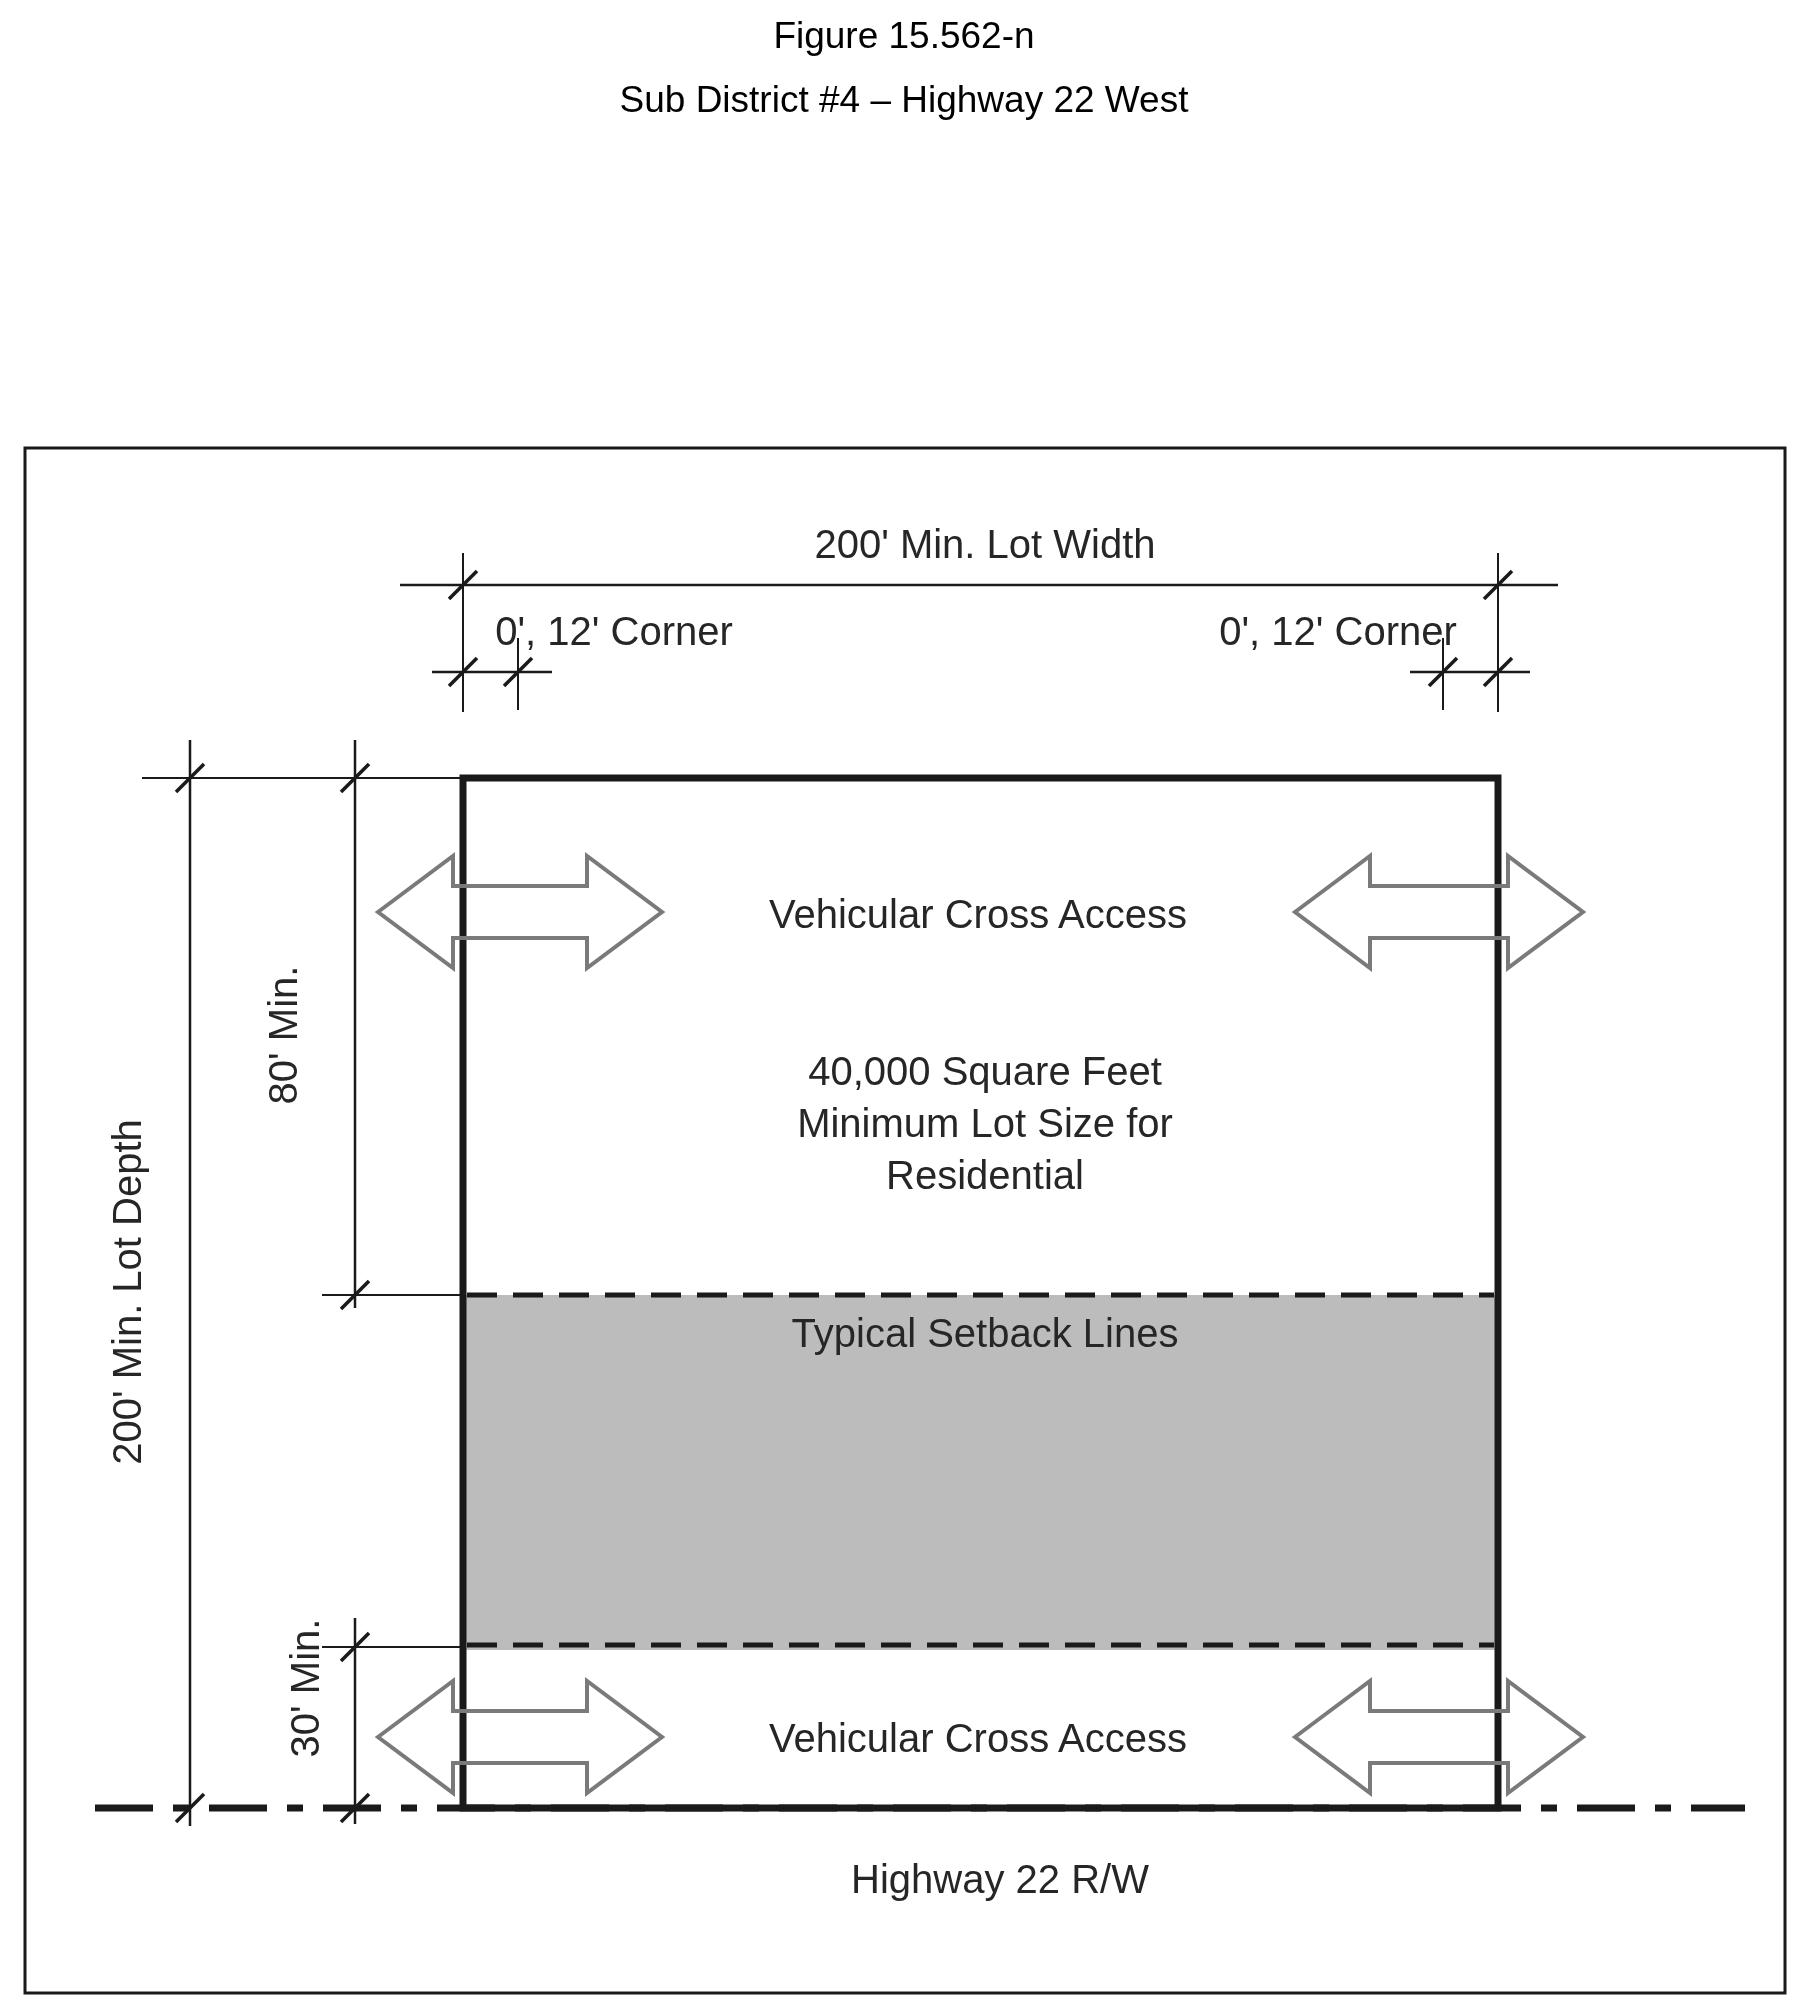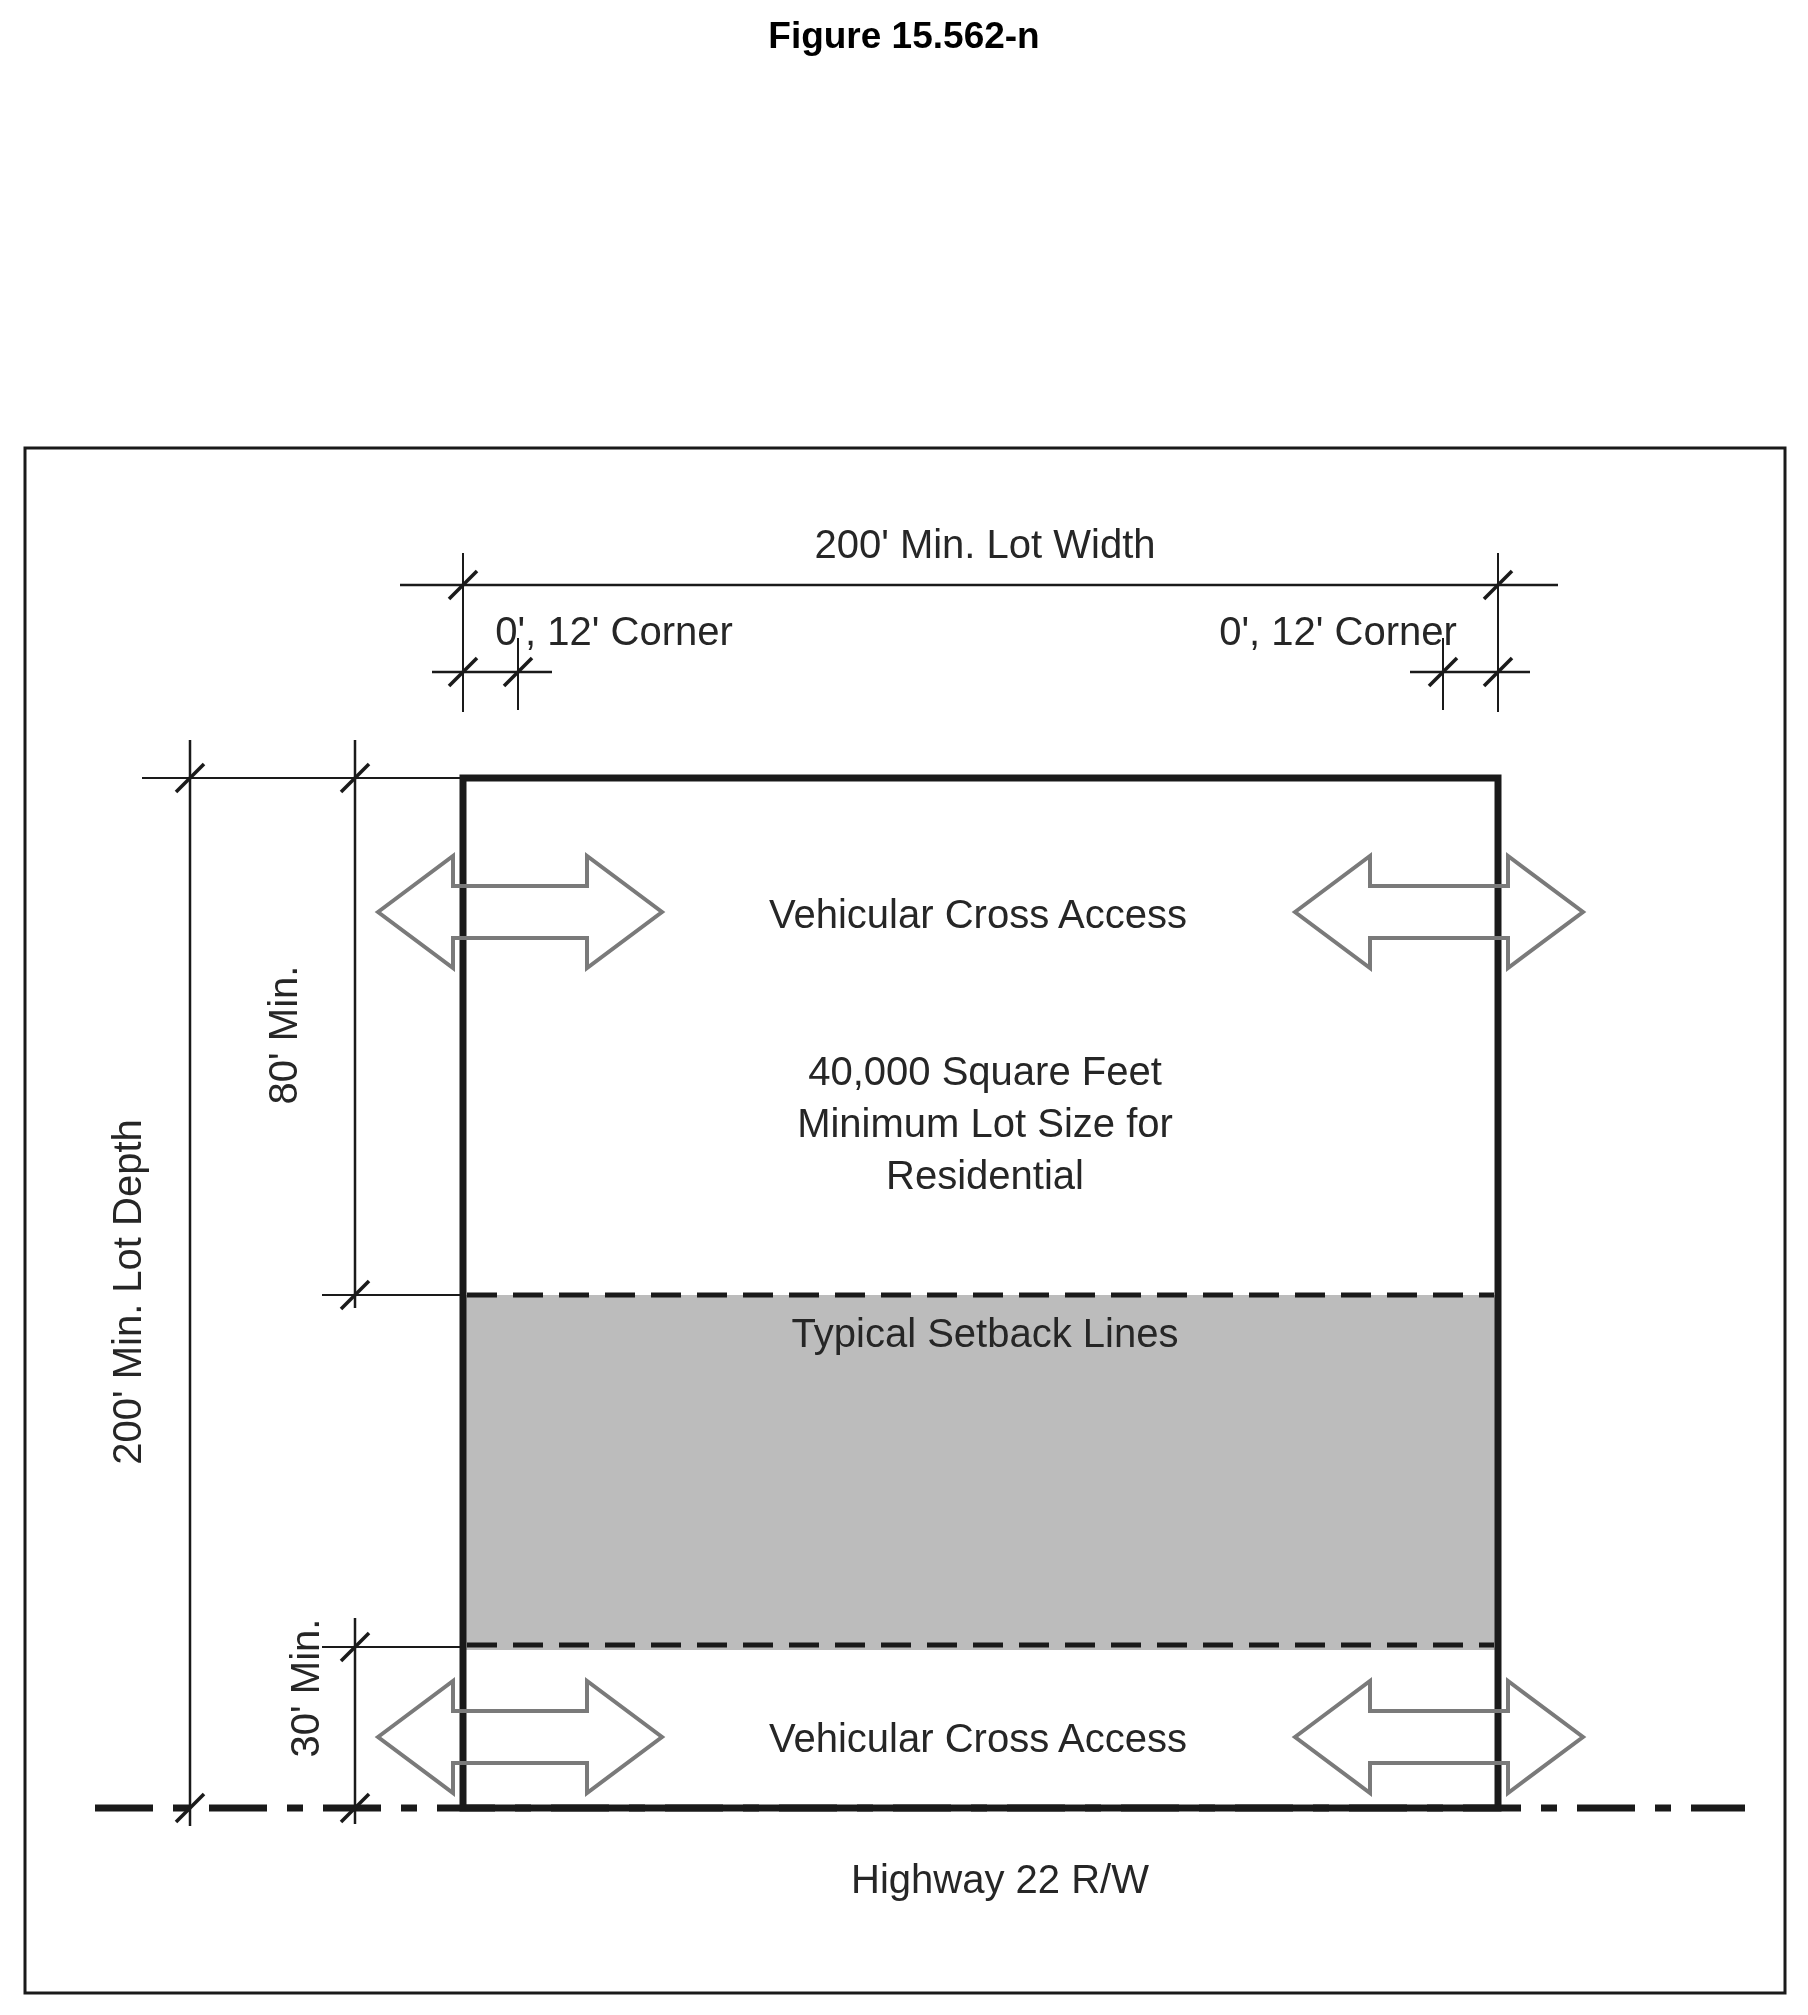--- a/index.html
+++ b/index.html
@@ -5,38 +5,39 @@
   :root{
     --line:#1a1a1a;
     --band:#bcbcbc;
     --arrow:#7a7a7a;
     --text:#262626;
   }
   html,body{margin:0;padding:0;background:#ffffff;}
   body{width:1808px;height:2015px;position:relative;overflow:hidden;
        font-family:"Liberation Sans",sans-serif;}
   .title-block{position:absolute;top:4px;left:0;width:100%;text-align:center;color:#000;}
-  .title-line{font-size:37px;line-height:64px;font-weight:700;white-space:nowrap;}
+  .title-line{font-size:37px;line-height:64px;font-weight:400;white-space:nowrap;}
   svg.diagram{position:absolute;top:0;left:0;}
   .outer{fill:none;stroke:var(--line);stroke-width:3;}
   .lot{fill:none;stroke:var(--line);stroke-width:7;}
   .band{fill:var(--band);stroke:none;}
   .dashed{stroke:var(--line);stroke-width:5;stroke-dasharray:30 16;fill:none;}
   .cline{stroke:var(--line);stroke-width:7;stroke-dasharray:58 20 16 20;fill:none;}
   .dim{stroke:var(--line);stroke-width:2.5;fill:none;}
   .ext{stroke:var(--line);stroke-width:2;fill:none;}
   .tick{stroke:var(--line);stroke-width:3.5;fill:none;}
   .arrow{fill:none;stroke:var(--arrow);stroke-width:4;stroke-linejoin:miter;}
   .lbl{font-family:"Liberation Sans",sans-serif;font-size:40px;fill:var(--text);}
 </style>
 </head>
 <body>
 
 <div class="title-block">
   <div class="title-line">Figure 15.562-n</div>
+  <div class="title-line">Sub District #4 – Highway 22 West</div>
 </div>
 
 <svg class="diagram" width="1808" height="2015" viewBox="0 0 1808 2015" xmlns="http://www.w3.org/2000/svg">
 
   <rect class="outer" x="25" y="448" width="1760" height="1545"></rect>
 
   <rect class="band" x="466" y="1295" width="1029" height="355"></rect>
 
   <line class="dashed" x1="467" y1="1295" x2="1494" y2="1295"></line>
   <line class="dashed" x1="467" y1="1645" x2="1494" y2="1645"></line>

